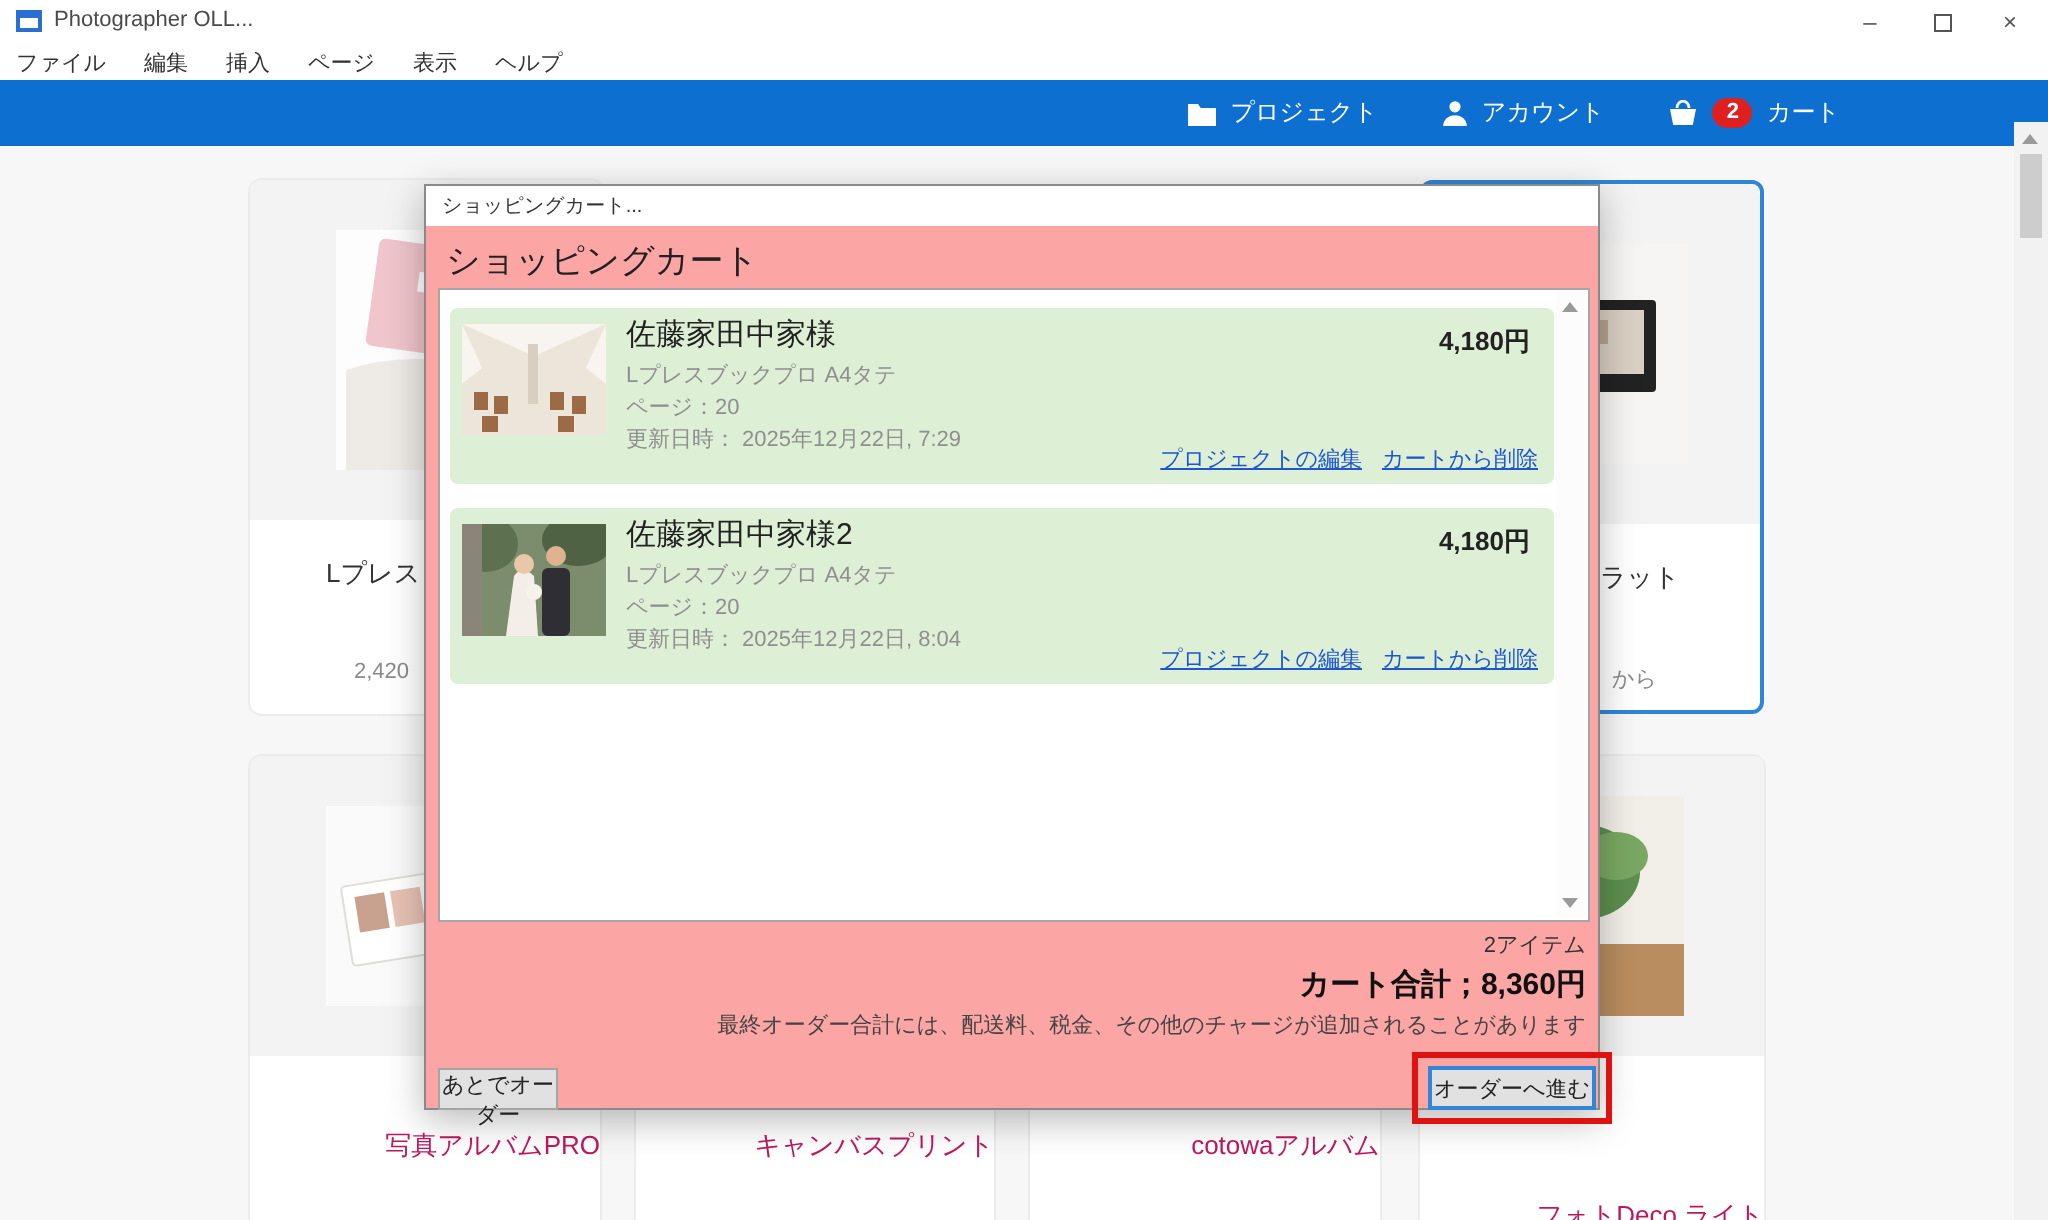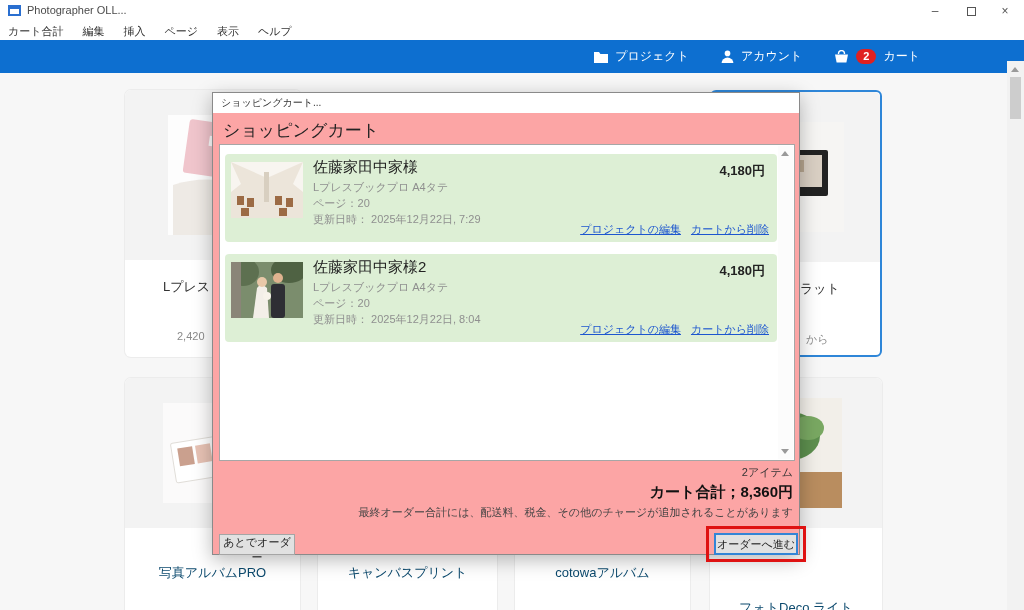--- a/index.html
+++ b/index.html
@@ -21,21 +21,21 @@
   .tb-item { display:flex; align-items:center; gap:7px; color:#fff; font-size:12px; }
   .tb-icon svg { display:block; }
   .badge { background:#e02020; color:#fff; border-radius:9px; padding:0 7px; font-size:11px; font-weight:bold; line-height:15px; }
 
   
   .card { position:absolute; background:#fff; border-radius:6px; box-shadow:0 0 0 1px #ececec; }
   .card-img { display:flex; align-items:center; justify-content:center; background:#f3f3f3; border-radius:6px 6px 0 0; }
   .card.selected { border:2px solid #2e86d8; box-shadow:none; }
   .frag { position:absolute; font-size:13px; color:#333; white-space:nowrap; }
   .frag-price { position:absolute; font-size:11px; color:#8a8a8a; white-space:nowrap; }
-  .card-title { position:absolute; left:0; right:0; text-align:center; font-size:13px; color:#0c4a6e; white-space:nowrap; }
+  .card-title { position:absolute; left:0; right:0; text-align:right; font-size:13px; color:#be185d; white-space:nowrap; }
 
   
   #dialog { position:absolute; left:212px; top:92px; width:588px; height:463px; background:#fca5a5; border:1px solid #8a8a8a; box-shadow:0 5px 18px rgba(0,0,0,.28); }
   #dlg-titlebar { position:absolute; left:0; top:0; right:0; height:20px; background:#fff; }
   #dlg-titlebar span { position:absolute; left:8px; top:3px; font-size:10px; color:#333; }
   #dlg-heading { position:absolute; left:10px; top:26px; font-size:17px; color:#222; }
   #cart-list { position:absolute; left:6px; top:51px; width:576px; height:317px; background:#fff; border:1px solid #a6a6a6; }
   .list-scrollbar { position:absolute; top:1px; bottom:1px; right:1px; width:15px; background:#fcfcfc; }
   .sb-arrow { position:absolute; left:3px; width:0; height:0; border-left:4px solid transparent; border-right:4px solid transparent; }
   .sb-up { top:5px; border-bottom:5px solid #9a9a9a; }
@@ -50,21 +50,21 @@
   .it-price { position:absolute; right:12px; top:8px; font-size:13px; font-weight:bold; color:#222; }
   .it-links { position:absolute; right:8px; bottom:5px; font-size:11px; display:flex; gap:10px; }
   .it-links a { color:#1d56cf; text-decoration:underline; cursor:pointer; }
 
   .dlg-right-text { position:absolute; right:6px; text-align:right; }
   #item-count { top:372px; font-size:11px; color:#333; }
   #cart-total { top:390px; font-size:15px; font-weight:bold; color:#111; }
   #cart-note { top:412px; font-size:11px; color:#444; }
 
   .dlg-btn { position:absolute; height:21px; background:#e1e1e1; border:1px solid #a5a5a5; font-size:11px; color:#222; font-family:inherit; }
-  #later-btn { left:6px; top:441px; width:76px; }
+  #later-btn { left:6px; top:441px; width:60px; }
   #proceed-btn { left:501px; top:440px; width:84px; height:22px; border:2px solid #3385d6; box-shadow:inset 0 0 0 1px #e1e1e1; }
   #annotation-box { position:absolute; left:493px; top:433px; width:100px; height:36px; border:3px solid #df1212; pointer-events:none; }
 
   
   #win-scrollbar { position:absolute; right:0; top:61px; width:17px; height:549px; background:#f2f2f2; }
   #win-scrollbar .sb-up { left:4px; top:6px; }
   #win-thumb { position:absolute; left:3px; top:16px; width:11px; height:42px; background:#cdcdcd; }
 </style>
 </head>
 <body>
@@ -73,21 +73,21 @@
 
   <div id="titlebar">
     <div class="win-icon"></div>
     <span id="window-title">Photographer OLL...</span>
     <div class="winbtn" id="btn-min">–</div>
     <div class="winbtn" id="btn-max"><span class="max-glyph"></span></div>
     <div class="winbtn" id="btn-close">×</div>
   </div>
 
   <div id="menubar">
-    <span class="menu-item">カート合計</span>
+    <span class="menu-item">ファイル</span>
     <span class="menu-item">編集</span>
     <span class="menu-item">挿入</span>
     <span class="menu-item">ページ</span>
     <span class="menu-item">表示</span>
     <span class="menu-item">ヘルプ</span>
   </div>
 
   <div id="toolbar">
     <div class="tb-item">
       <span class="tb-icon">

